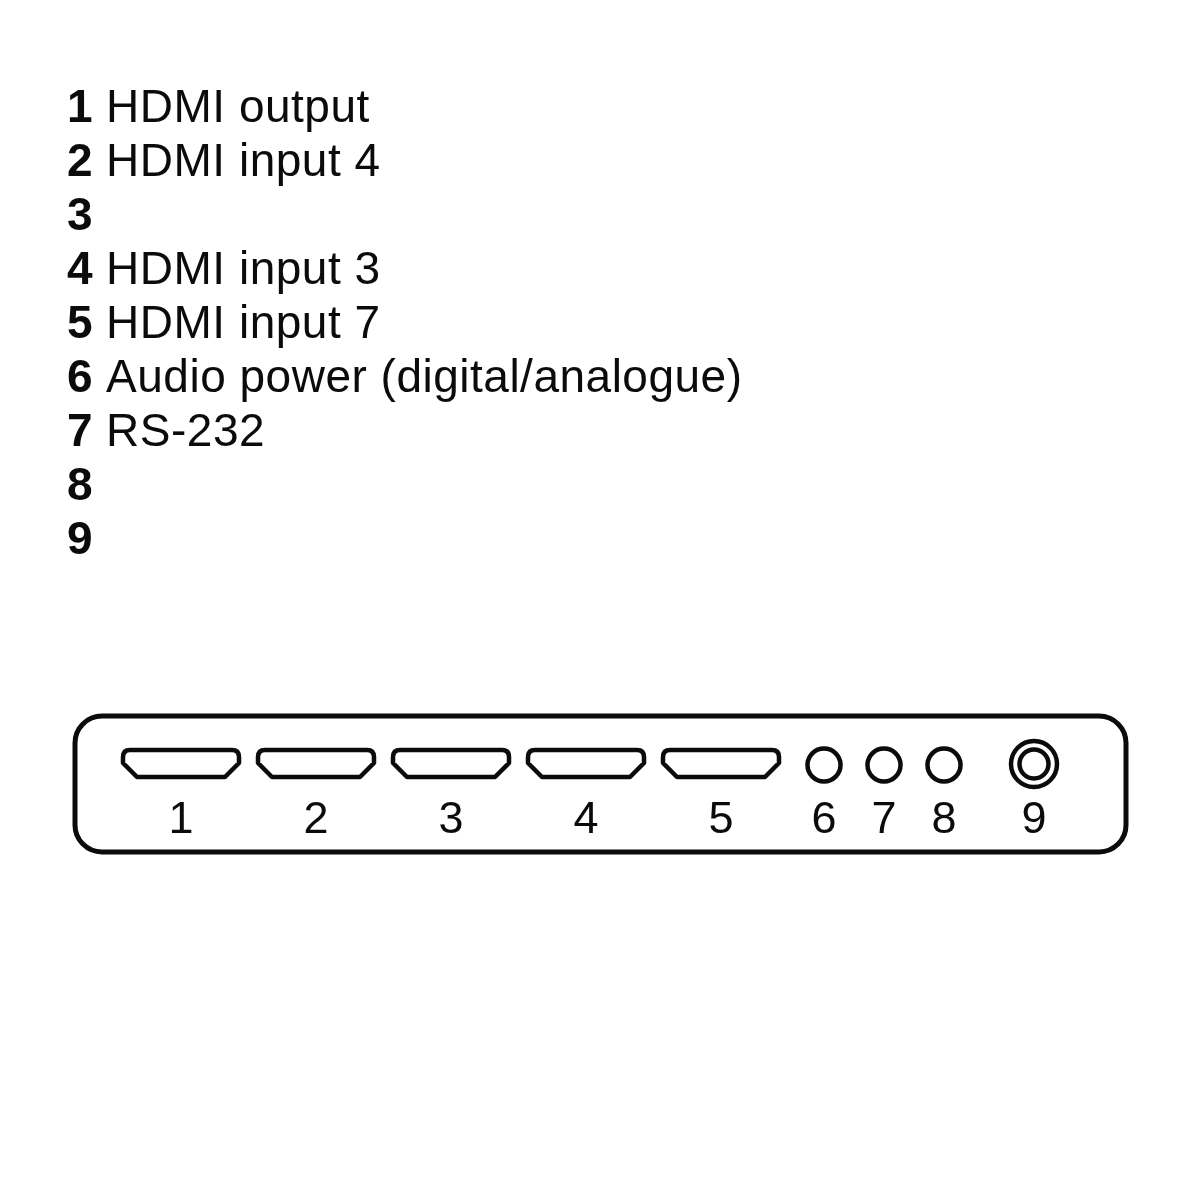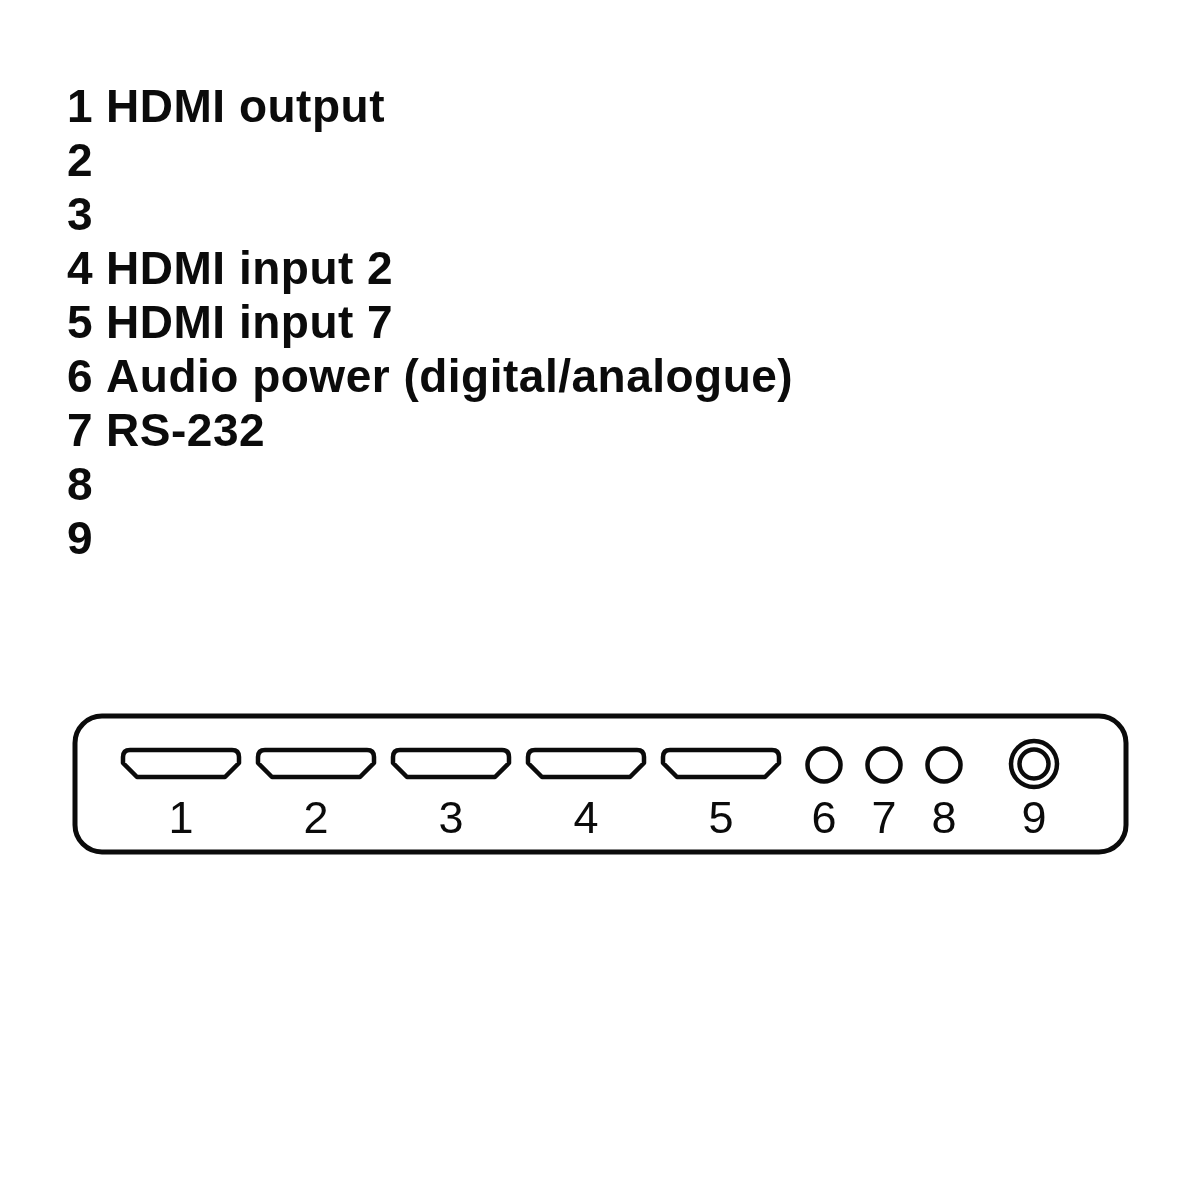--- a/index.html
+++ b/index.html
@@ -27,21 +27,21 @@
     font-size: 46px;
     line-height: 54px;
     letter-spacing: 0.5px;
     white-space: nowrap;
   }
   .legend-item .num {
     font-weight: 700;
     margin-right: 13px;
   }
   .legend-item .label {
-    font-weight: 700;
+    font-weight: 400;
   }
   .panel-svg {
     position: absolute;
     left: 0;
     top: 0;
   }
   .panel-outline {
     fill: #ffffff;
     stroke: #0b0b0b;
     stroke-width: 5;
@@ -70,27 +70,28 @@
 
 <div class="canvas">
 
   <div class="legend">
     <div class="legend-item">
       <span class="num">1</span>
       <span class="label">HDMI output</span>
     </div>
     <div class="legend-item">
       <span class="num">2</span>
+      <span class="label">HDMI input 4</span>
     </div>
     <div class="legend-item">
       <span class="num">3</span>
     </div>
     <div class="legend-item">
       <span class="num">4</span>
-      <span class="label">HDMI input 2</span>
+      <span class="label">HDMI input 3</span>
     </div>
     <div class="legend-item">
       <span class="num">5</span>
       <span class="label">HDMI input 7</span>
     </div>
     <div class="legend-item">
       <span class="num">6</span>
       <span class="label">Audio power (digital/analogue)</span>
     </div>
     <div class="legend-item">

